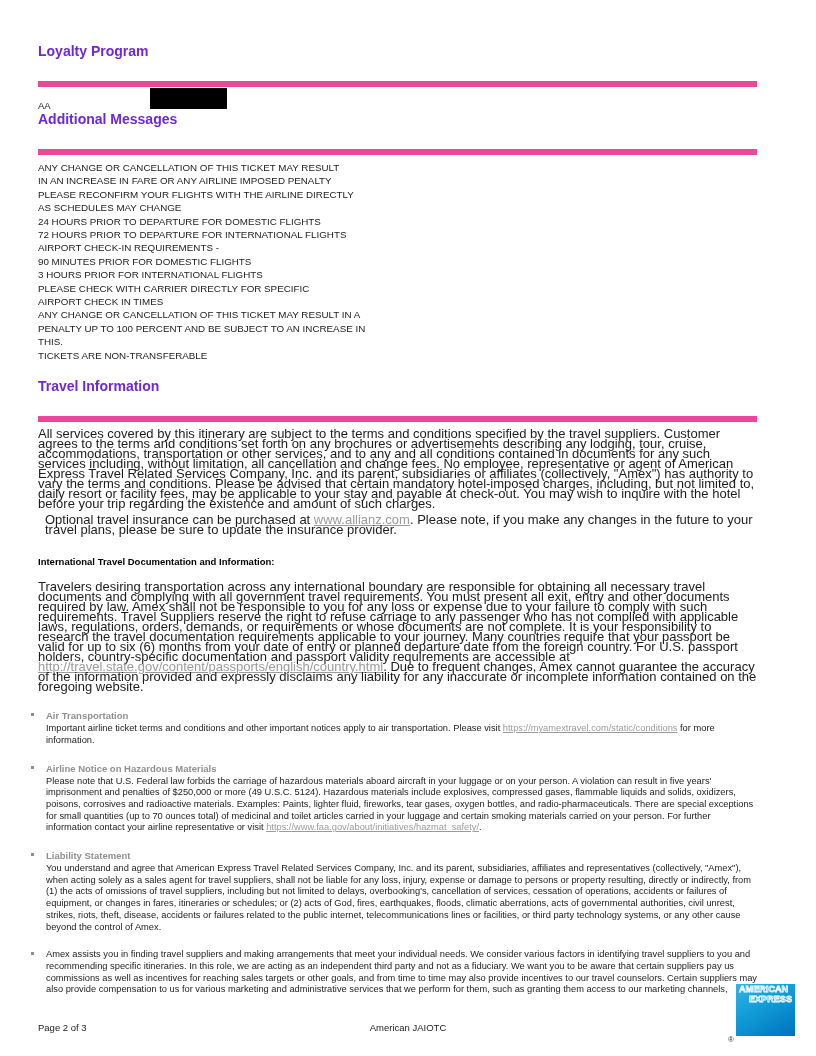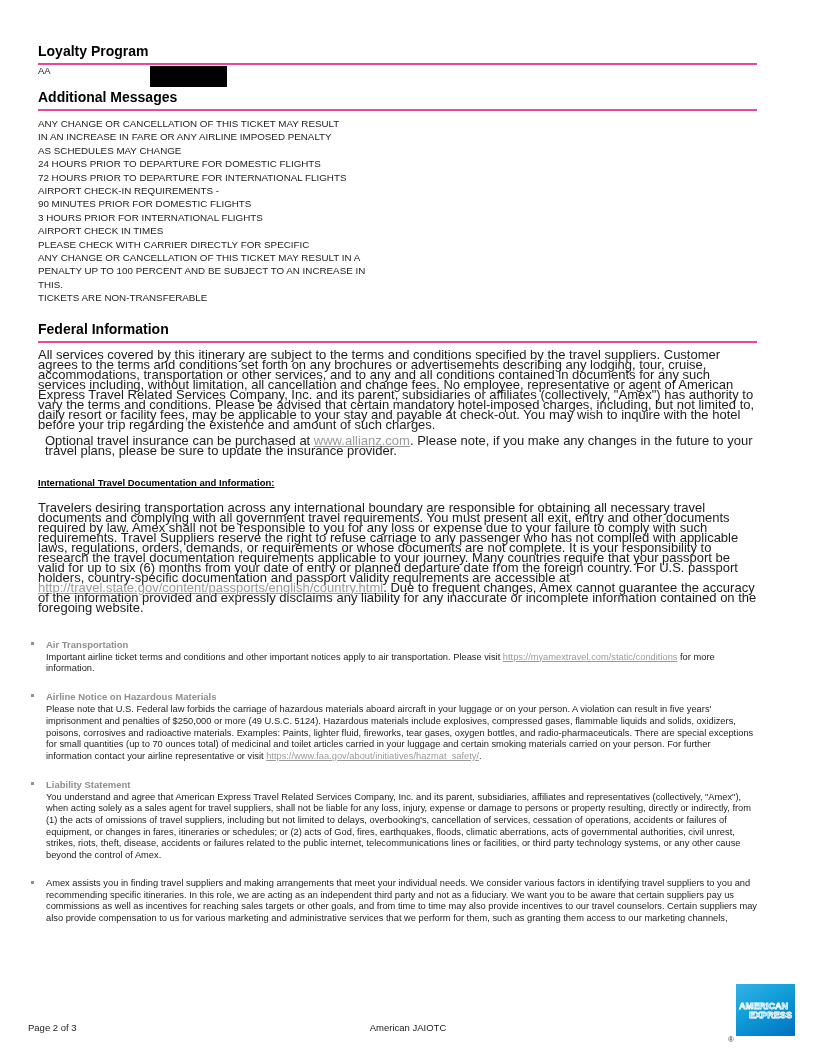--- a/index.html
+++ b/index.html
@@ -4,65 +4,64 @@
 <style>
   * { margin:0; padding:0; box-sizing:border-box; }
   html,body { background:#ffffff; }
   body {
     width:816px; height:1056px; position:relative; overflow:hidden;
     font-family:"Liberation Sans", sans-serif; color:#1c1c1c;
   }
   .content { position:absolute; left:38px; top:0; width:719px; }
 
   .section-heading {
-    font-size:14px; font-weight:bold; color:#000000; letter-spacing:0;
-    padding-bottom:4px; border-bottom:2px solid #ec4899;
+    font-size:14px; font-weight:bold; color:#6d28d9; letter-spacing:0;
+    padding-bottom:22px; border-bottom:6px solid #ec4899;
   }
   .loyalty-heading { margin-top:43px; }
 
   .loyalty-row {
-    position:relative; height:24px; display:flex; align-items:flex-start;
+    position:relative; height:24px; display:flex; align-items:flex-end;
     font-size:9.5px; color:#1c1c1c;
   }
   .redacted-box {
     position:absolute; left:112px; top:1px; width:77px; height:21px;
     background:#000;
   }
 
   .messages { margin-top:6px; font-size:9.8px; line-height:13.4px; color:#1c1c1c; }
 
   .ti-heading { margin-top:16px; }
 
   .para { margin-top:7px; font-size:13px; line-height:10px; color:#1c1c1c; }
   .para.gap-small { margin-top:6px;margin-left:7px; }
   .para.gap-big { margin-top:15px; }
 
   a.doc-link { color:#9b9b9b; text-decoration:underline; cursor:pointer; }
 
   .intl-heading {
     margin-top:21px; font-size:9.5px; font-weight:bold; color:#000;
-    text-decoration:underline;
   }
 
-  .bullets { margin-top:26px; }
+  .bullets { margin-top:18px; }
   .bullet-item { position:relative; padding-left:8px; margin-bottom:16px; }
   .bullet-item .bullet-dot {
     position:absolute; left:-7px; top:3px; width:3px; height:3px;
     background:#8f8f8f;
   }
   .bullet-title { font-size:9.5px; font-weight:bold; color:#8f8f8f; line-height:12px; }
   .bullet-body { margin-top:1px; font-size:9.3px; line-height:11.7px; color:#1c1c1c; }
 
-  .footer-page { position:absolute; left:28px; top:1022px; font-size:9.5px; color:#1c1c1c; }
+  .footer-page { position:absolute; left:38px; top:1022px; font-size:9.5px; color:#1c1c1c; }
   .footer-itinerary { position:absolute; left:0; top:1022px; width:100%; text-align:center; font-size:9.5px; color:#1c1c1c; }
 
   .amex-logo {
     position:absolute; right:21px; top:984px; width:59px; height:52px;
     background:linear-gradient(150deg,#35b2e6 0%, #129fd9 40%, #0071c0 100%);
-    display:flex; flex-direction:column; justify-content:center;
+    display:flex; flex-direction:column; justify-content:flex-start;
   }
   .amex-line {
     font-weight:bold; font-size:9.5px; line-height:9.5px; letter-spacing:0px;
     color:rgba(255,255,255,0.18);
     -webkit-text-stroke:0.8px #ffffff;
     transform:scaleX(0.96);
   }
   .amex-line.l1 { align-self:flex-start; margin-left:2px; }
   .amex-line.l2 { align-self:flex-end; margin-right:2px; }
   .amex-reg {
@@ -80,35 +79,36 @@
   <div class="loyalty-row">
     <span>AA</span>
     <span class="redacted-box"></span>
   </div>
 
   <div class="section-heading">Additional Messages</div>
 
   <div class="messages">
     <div>ANY CHANGE OR CANCELLATION OF THIS TICKET MAY RESULT</div>
     <div>IN AN INCREASE IN FARE OR ANY AIRLINE IMPOSED PENALTY</div>
+    <div>PLEASE RECONFIRM YOUR FLIGHTS WITH THE AIRLINE DIRECTLY</div>
     <div>AS SCHEDULES MAY CHANGE</div>
     <div>24 HOURS PRIOR TO DEPARTURE FOR DOMESTIC FLIGHTS</div>
     <div>72 HOURS PRIOR TO DEPARTURE FOR INTERNATIONAL FLIGHTS</div>
     <div>AIRPORT CHECK-IN REQUIREMENTS -</div>
     <div>90 MINUTES PRIOR FOR DOMESTIC FLIGHTS</div>
     <div>3 HOURS PRIOR FOR INTERNATIONAL FLIGHTS</div>
+    <div>PLEASE CHECK WITH CARRIER DIRECTLY FOR SPECIFIC</div>
     <div>AIRPORT CHECK IN TIMES</div>
-    <div>PLEASE CHECK WITH CARRIER DIRECTLY FOR SPECIFIC</div>
     <div>ANY CHANGE OR CANCELLATION OF THIS TICKET MAY RESULT IN A</div>
     <div>PENALTY UP TO 100 PERCENT AND BE SUBJECT TO AN INCREASE IN</div>
     <div>THIS.</div>
     <div>TICKETS ARE NON-TRANSFERABLE</div>
   </div>
 
-  <div class="section-heading ti-heading">Federal Information</div>
+  <div class="section-heading ti-heading">Travel Information</div>
 
   <div class="para">All services covered by this itinerary are subject to the terms and conditions specified by the travel suppliers. Customer agrees to the terms and conditions set forth on any brochures or advertisements describing any lodging, tour, cruise, accommodations, transportation or other services, and to any and all conditions contained in documents for any such services including, without limitation, all cancellation and change fees. No employee, representative or agent of American Express Travel Related Services Company, Inc. and its parent, subsidiaries or affiliates (collectively, "Amex") has authority to vary the terms and conditions. Please be advised that certain mandatory hotel-imposed charges, including, but not limited to, daily resort or facility fees, may be applicable to your stay and payable at check-out. You may wish to inquire with the hotel before your trip regarding the existence and amount of such charges.</div>
 
   <div class="para gap-small"><span>Optional travel insurance can be purchased at </span><a class="doc-link">www.allianz.com</a><span>.  Please note, if you make any changes in the future to your travel plans, please be sure to update the insurance provider.</span></div>
 
   <div class="intl-heading">International Travel Documentation and Information:</div>
 
   <div class="para gap-big"><span>Travelers desiring transportation across any international boundary are responsible for obtaining all necessary travel documents and complying with all government travel requirements. You must present all exit, entry and other documents required by law. Amex shall not be responsible to you for any loss or expense due to your failure to comply with such requirements. Travel Suppliers reserve the right to refuse carriage to any passenger who has not complied with applicable laws, regulations, orders, demands, or requirements or whose documents are not complete. It is your responsibility to research the travel documentation requirements applicable to your journey. Many countries require that your passport be valid for up to six (6) months from your date of entry or planned departure date from the foreign country. For U.S. passport holders, country-specific documentation and passport validity requirements are accessible at </span><a class="doc-link">http://travel.state.gov/content/passports/english/country.html</a><span>. Due to frequent changes, Amex cannot guarantee the accuracy of the information provided and expressly disclaims any liability for any inaccurate or incomplete information contained on the foregoing website.</span></div>
 
   <div class="bullets">

